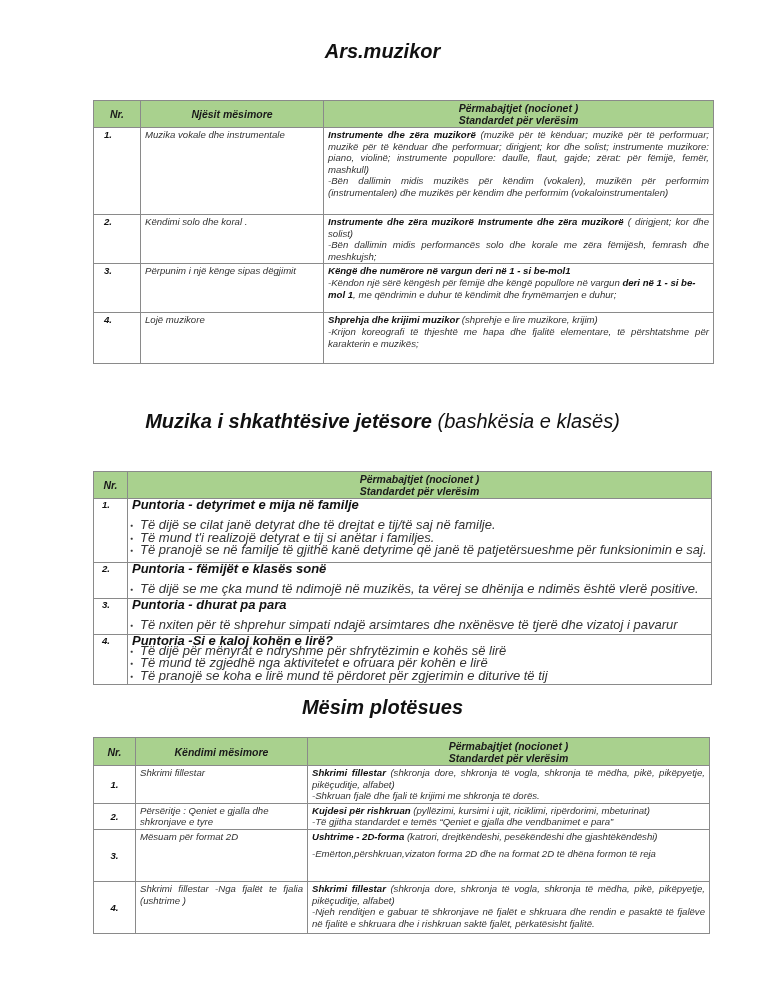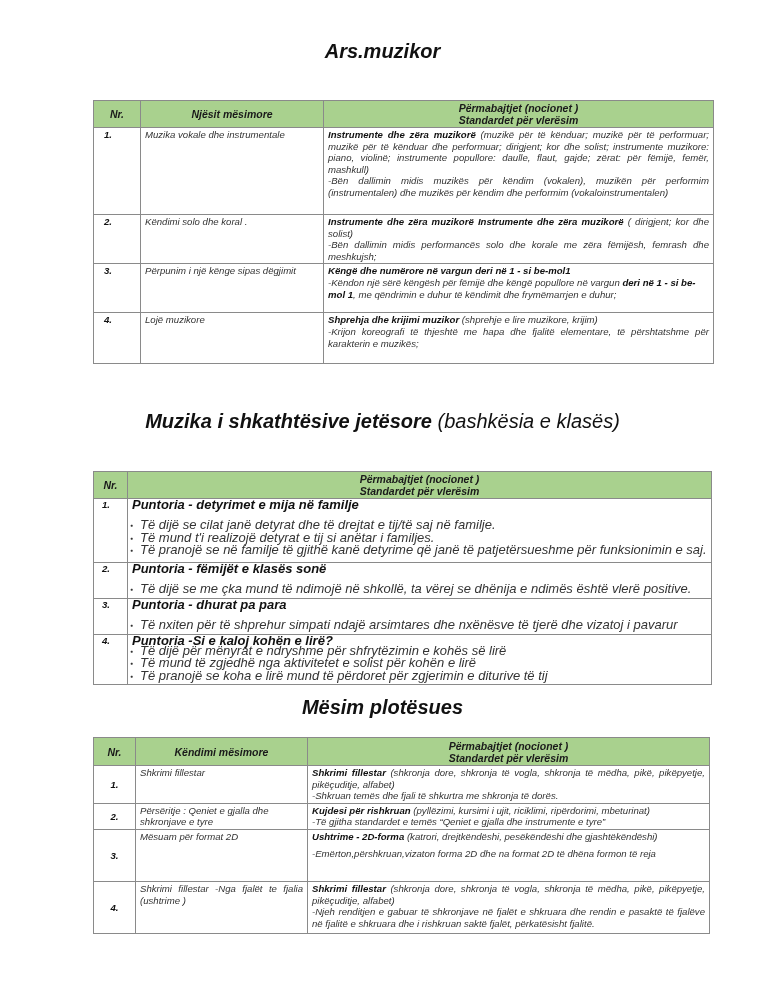--- a/index.html
+++ b/index.html
@@ -82,36 +82,36 @@
       <ul>
         <li>Të dijë se cilat janë detyrat dhe të drejtat e tij/të saj në familje.</li>
         <li>Të mund t'i realizojë detyrat e tij si anëtar i familjes.</li>
         <li>Të pranojë se në familje të gjithë kanë detyrime që janë të patjetërsueshme për funksionimin e saj.</li>
       </ul></td>
   </tr>
   <tr style="height:33px;">
     <td class="nr" style="padding-left:8px">2.</td>
     <td><b>Puntoria - fëmijët e klasës sonë</b><div class="gap"></div>
       <ul>
-            <li>Të dijë se me çka mund të ndimojë në shkollë, ta vërej se dhënija e ndimës është vlerë positive.</li>
+            <li>Të dijë se me çka mund të ndimojë në muzikës, ta vërej se dhënija e ndimës është vlerë positive.</li>
           </ul></td>
   </tr>
   <tr style="height:33px;">
     <td class="nr" style="padding-left:8px">3.</td>
     <td><b>Puntoria - dhurat pa para</b><div class="gap"></div>
       <ul>
             <li>Të nxiten për të shprehur simpati ndajë arsimtares dhe nxënësve të tjerë dhe vizatoj i pavarur</li>
           </ul></td>
   </tr>
   <tr style="height:43px;">
     <td class="nr" style="padding-left:8px">4.</td>
     <td><b>Puntoria -Si e kaloj kohën e lirë?</b>
       <ul>
         <li>Të dijë për mënyrat e ndryshme për shfrytëzimin e kohës së lirë</li>
-        <li>Të mund të zgjedhë nga aktivitetet e solist për kohën e lirë</li>
+        <li>Të mund të zgjedhë nga aktivitetet e ofruara për kohën e lirë</li>
         <li>Të pranojë se koha e lirë mund të përdoret për zgjerimin e diturive të tij</li>
       </ul></td>
   </tr>
 </tbody>
   </table>
 
 <div class="title" style="top:696px;">Mësim plotësues</div>
 
 <table style="left:93px; top:737px; width:616px;">
   <colgroup>
@@ -121,26 +121,26 @@
     </colgroup>
   <tbody>
       <tr style="height:28px;">
     <th>Nr.</th>
     <th>Këndimi mësimore</th>
     <th><span>Përmabajtjet (nocionet )</span><br><span>Standardet për vlerësim</span></th>
   </tr>
   <tr style="height:36px;">
     <td class="nr center">1.</td>
     <td>Shkrimi fillestar</td>
-    <td class="j"><b>Shkrimi fillestar</b><span> (shkronja dore, shkronja të vogla, shkronja të mëdha, pikë, pikëpyetje, pikëçuditje, alfabet)</span><br><span>-Shkruan temës dhe fjali të shkurtra me shkronja të dorës.</span></td>
+    <td class="j"><b>Shkrimi fillestar</b><span> (shkronja dore, shkronja të vogla, shkronja të mëdha, pikë, pikëpyetje, pikëçuditje, alfabet)</span><br><span>-Shkruan fjalë dhe fjali të krijimi me shkronja të dorës.</span></td>
   </tr>
   <tr style="height:26px;">
     <td class="nr center">2.</td>
     <td>Përsëritje : Qeniet e gjalla dhe shkronjave  e tyre</td>
-    <td><b>Kujdesi për rishkruan</b><span> (pyllëzimi, kursimi i ujit, riciklimi, ripërdorimi, mbeturinat)</span><br><span>-Të gjitha standardet e temës “Qeniet e gjalla dhe instrumente  e tyre”</span></td>
+    <td><b>Kujdesi për rishkruan</b><span> (pyllëzimi, kursimi i ujit, riciklimi, ripërdorimi, mbeturinat)</span><br><span>-Të gjitha standardet e temës “Qeniet e gjalla dhe vendbanimet  e para”</span></td>
   </tr>
   <tr style="height:52px;">
     <td class="nr center">3.</td>
     <td>Mësuam për format 2D</td>
     <td><b>Ushtrime -   2D-forma</b><span>  (katrori, drejtkëndëshi, pesëkëndëshi dhe gjashtëkëndëshi)</span><div style="height:5px"></div><span>-Emërton,përshkruan,vizaton forma 2D dhe na format 2D të dhëna formon të reja</span></td>
   </tr>
   <tr style="height:52px;">
     <td class="nr center">4.</td>
     <td class="j">Shkrimi fillestar -Nga fjalët te fjalia (ushtrime )</td>
     <td class="j"><b>Shkrimi fillestar</b><span> (shkronja dore, shkronja të vogla, shkronja të mëdha, pikë, pikëpyetje, pikëçuditje, alfabet)</span><br><span>-Njeh renditjen e gabuar të shkronjave në fjalët e shkruara dhe rendin e pasaktë të fjalëve në fjalitë e shkruara dhe i rishkruan saktë fjalët, përkatësisht fjalitë.</span></td>

